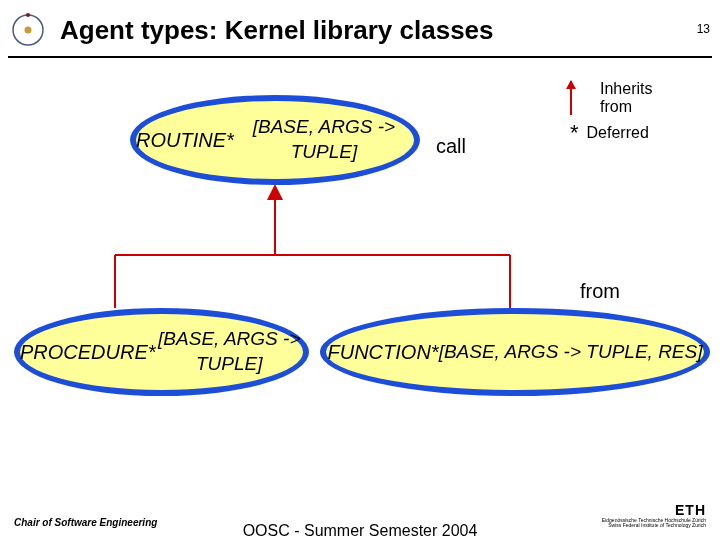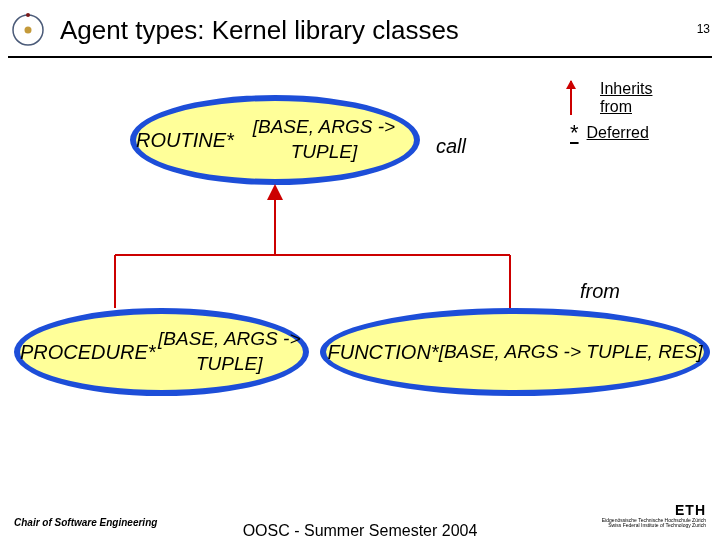--- a/index.html
+++ b/index.html
@@ -1,33 +1,33 @@
 <!DOCTYPE html>
 <html><head>
 <meta charset="utf-8">
 <style>
   * { margin: 0; padding: 0; box-sizing: border-box; }
   html, body { width: 720px; height: 540px; font-family: Verdana, Arial, sans-serif; background: #fff; color: #000; }
   .slide { position: relative; width: 720px; height: 540px; }
   .title-bar { position: absolute; top: 12px; left: 8px; right: 8px; display: flex; align-items: center; border-bottom: 2px solid #000; padding-bottom: 8px; }
   .logo { width: 36px; height: 36px; margin-right: 14px; margin-left: 2px; display: inline-block; }
-  .title { font-size: 26px; font-weight: 400; }
+  .title { font-size: 26px; font-weight: 700; }
   .pagenum { position: absolute; top: 22px; right: 10px; font-size: 12px; }
 
   .ellipse { position: absolute; background: #FFFF99; border: 6px solid #1d4ed8; border-radius: 50%; display: flex; flex-direction: row; align-items: center; justify-content: center; text-align: center; line-height: 1.3; }
   .ellipse .name { font-style: italic; font-size: 20px; }
   .ellipse .params { font-style: italic; font-size: 19px; }
 
   .legend { position: absolute; font-size: 16px; }
-  .legend .row { display: flex; align-items: center; margin-bottom: 4px; text-decoration: underline; }
+  .legend .row { display: flex; align-items: center; margin-bottom: 4px; }
   .legend .arrow-sample { width: 20px; border-left: 2px solid #cc0000; height: 34px; margin-right: 10px; position: relative; }
   .legend .arrow-sample::before { content:''; position:absolute; top:-1px; left:-6px; border-left:5px solid transparent; border-right:5px solid transparent; border-bottom:9px solid #cc0000; }
   .legend .asterisk { font-size: 22px; margin-right: 8px; font-family: 'Arial'; }
 
-  .feature-label { position: absolute; font-style: italic; font-size: 20px; }
+  .feature-label { position: absolute; font-size: 20px; }
 
   .footer { position: absolute; bottom: 12px; left: 0; right: 0; display: flex; justify-content: space-between; align-items: flex-end; padding: 0 14px; }
   .footer-left { font-size: 10px; font-style: italic; font-weight: bold; text-align: center; }
   .footer-center { font-size: 16px; position: absolute; left: 50%; transform: translateX(-50%); bottom: 0; }
   .footer-right { text-align: right; }
   .footer-right .eth { font-weight: bold; letter-spacing: 1px; font-size: 14px; }
   .footer-right .sub { font-size: 5px; line-height: 1; }
 
   svg.connectors { position: absolute; top: 0; left: 0; width: 720px; height: 540px; pointer-events: none; }
 </style>

